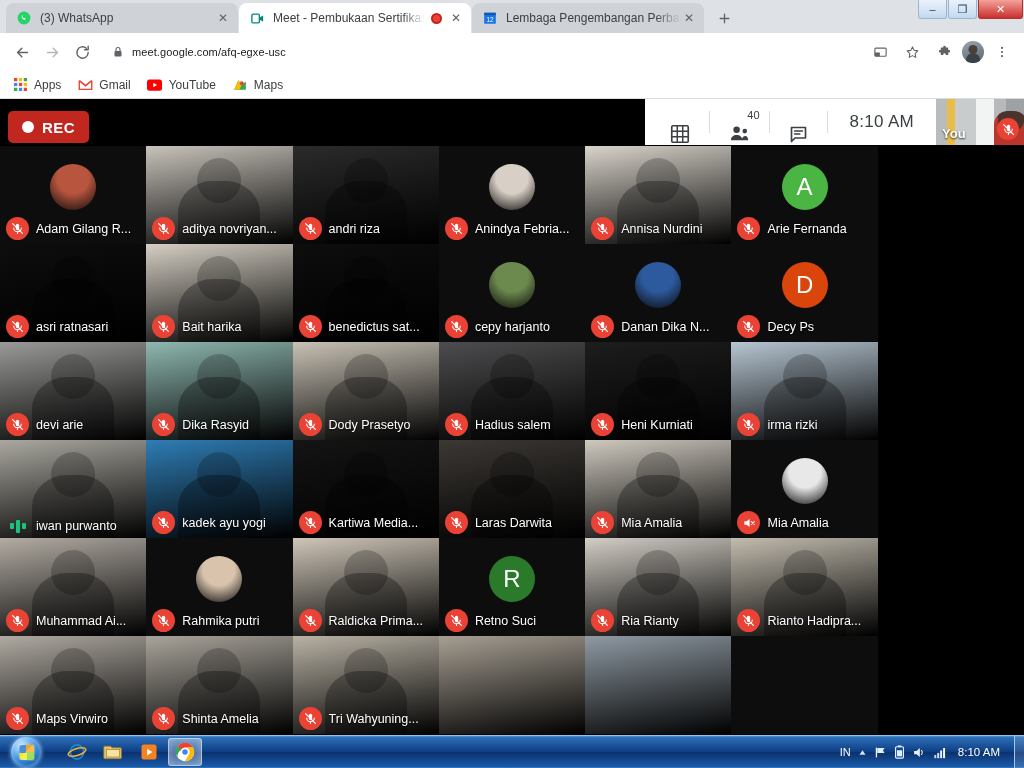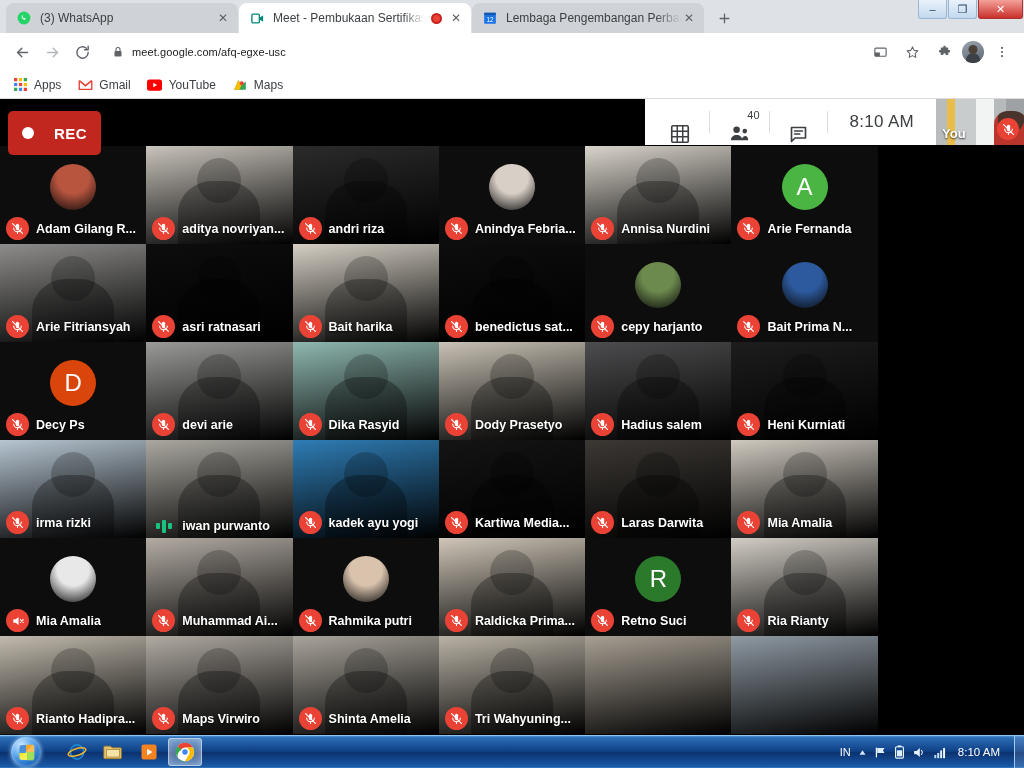--- a/index.html
+++ b/index.html
@@ -110,22 +110,22 @@
   .bm-ico { width: 16px; height: 16px; display:flex; align-items:center; justify-content:center;}
 
   
   .meet {
     height: 636px; background: #000; position: relative; overflow: hidden;
   }
 
   
   .rec {
     position: absolute; left: 8px; top: 12px; z-index: 40;
-    height: 44px; background: #c1271f; border-radius: 5px;
-    display: flex; align-items: center; gap: 20px; padding: 0 14px;
+    height: 32px; background: #c1271f; border-radius: 5px;
+    display: flex; align-items: center; gap: 8px; padding: 0 14px;
     color: #fff; font-size: 15px; font-weight: bold; letter-spacing: .5px;
   }
   .rec-dot { width: 12px; height: 12px; border-radius: 50%; background: #fff; }
 
   
   .topbar {
     position: absolute; right: 88px; top: 0; height: 46px;
     background: #fff; border-radius: 0 0 0 0;
     display: flex; align-items: center; z-index: 40;
     padding: 0 6px;
@@ -190,21 +190,20 @@
     font-size: 24px; color: #fff; font-weight: 400;
   }
   .tile .nameline {
     position: absolute; left: 0; right: 0; bottom: 4px;
     display: flex; align-items: center; padding-left: 6px; gap: 7px;
   }
   .tile .nm {
     color: #fff; font-size: 12.5px; white-space: nowrap;
     overflow: hidden; text-shadow: 0 1px 2px rgba(0,0,0,.85);
     flex: 1 1 auto;
-    font-weight: bold;
   }
   .mic {
     width: 23px; height: 23px; border-radius: 50%; background: #ea4335;
     display: flex; align-items: center; justify-content: center;
     flex: 0 0 23px;
   }
   .speaking {
     width: 23px; height: 16px; flex: 0 0 23px;
     display: flex; align-items: center; justify-content: center; gap: 2px;
   }
@@ -559,37 +558,20 @@
                 <path d="M12 3a3 3 0 0 1 3 3v6a3 3 0 0 1-6 0V6a3 3 0 0 1 3-3z" fill="#fff"></path>
                 <path d="M5 11a7 7 0 0 0 14 0" stroke="#fff" stroke-width="2" fill="none" stroke-linecap="round"></path>
                 <path d="M12 18v3" stroke="#fff" stroke-width="2" stroke-linecap="round"></path>
                 <path d="M3 3l18 18" stroke="#fff" stroke-width="2.4" stroke-linecap="round"></path>
               </svg>
             </div>
             <span class="nm">Arie Fernanda</span>
           </div>
         </div>
         <div class="tile">
-          <div class="video" style="background: linear-gradient(170deg, rgb(142, 141, 139) 0%, rgba(0, 0, 0, 0.42) 100%);">
-            <div style="position: absolute; left: 50%; bottom: -14%; transform: translateX(-50%); width: 56%; height: 78%; border-radius: 42% 42% 0px 0px; background: rgba(0, 0, 0, 0.3);"></div>
-            <div style="position: absolute; left: 50%; top: 12%; transform: translateX(-50%); width: 30%; height: 46%; border-radius: 50%; background: rgba(0, 0, 0, 0.22);"></div>
-          </div>
-          <div class="nameline">
-            <div class="mic">
-              <svg width="13" height="13" viewBox="0 0 24 24">
-                <path d="M12 3a3 3 0 0 1 3 3v6a3 3 0 0 1-6 0V6a3 3 0 0 1 3-3z" fill="#fff"></path>
-                <path d="M5 11a7 7 0 0 0 14 0" stroke="#fff" stroke-width="2" fill="none" stroke-linecap="round"></path>
-                <path d="M12 18v3" stroke="#fff" stroke-width="2" stroke-linecap="round"></path>
-                <path d="M3 3l18 18" stroke="#fff" stroke-width="2.4" stroke-linecap="round"></path>
-              </svg>
-            </div>
-            <span class="nm">Arie Fitriansyah</span>
-          </div>
-        </div>
-        <div class="tile">
           <div class="video" style="background: linear-gradient(170deg, rgb(13, 13, 13) 0%, rgba(0, 0, 0, 0.42) 100%);">
             <div style="position: absolute; left: 50%; bottom: -14%; transform: translateX(-50%); width: 56%; height: 78%; border-radius: 42% 42% 0px 0px; background: rgba(0, 0, 0, 0.3);"></div>
             <div style="position: absolute; left: 50%; top: 12%; transform: translateX(-50%); width: 30%; height: 46%; border-radius: 50%; background: rgba(0, 0, 0, 0.22);"></div>
           </div>
           <div class="nameline">
             <div class="mic">
               <svg width="13" height="13" viewBox="0 0 24 24">
                 <path d="M12 3a3 3 0 0 1 3 3v6a3 3 0 0 1-6 0V6a3 3 0 0 1 3-3z" fill="#fff"></path>
                 <path d="M5 11a7 7 0 0 0 14 0" stroke="#fff" stroke-width="2" fill="none" stroke-linecap="round"></path>
                 <path d="M12 18v3" stroke="#fff" stroke-width="2" stroke-linecap="round"></path>
@@ -653,21 +635,21 @@
           <div class="avatar" style="background: radial-gradient(circle at 50% 30%, rgb(45, 90, 158) 0px, rgb(45, 90, 158) 40%, rgba(0, 0, 0, 0.35) 100%);"></div>
           <div class="nameline">
             <div class="mic">
               <svg width="13" height="13" viewBox="0 0 24 24">
                 <path d="M12 3a3 3 0 0 1 3 3v6a3 3 0 0 1-6 0V6a3 3 0 0 1 3-3z" fill="#fff"></path>
                 <path d="M5 11a7 7 0 0 0 14 0" stroke="#fff" stroke-width="2" fill="none" stroke-linecap="round"></path>
                 <path d="M12 18v3" stroke="#fff" stroke-width="2" stroke-linecap="round"></path>
                 <path d="M3 3l18 18" stroke="#fff" stroke-width="2.4" stroke-linecap="round"></path>
               </svg>
             </div>
-            <span class="nm">Bait Prima N...</span>
+            <span class="nm">Danan Dika N...</span>
           </div>
         </div>
         <div class="tile">
           <div class="video" style="background: rgb(13, 13, 13);"></div>
           <div class="avatar letter" style="background: rgb(217, 69, 11);">D</div>
           <div class="nameline">
             <div class="mic">
               <svg width="13" height="13" viewBox="0 0 24 24">
                 <path d="M12 3a3 3 0 0 1 3 3v6a3 3 0 0 1-6 0V6a3 3 0 0 1 3-3z" fill="#fff"></path>
                 <path d="M5 11a7 7 0 0 0 14 0" stroke="#fff" stroke-width="2" fill="none" stroke-linecap="round"></path>

